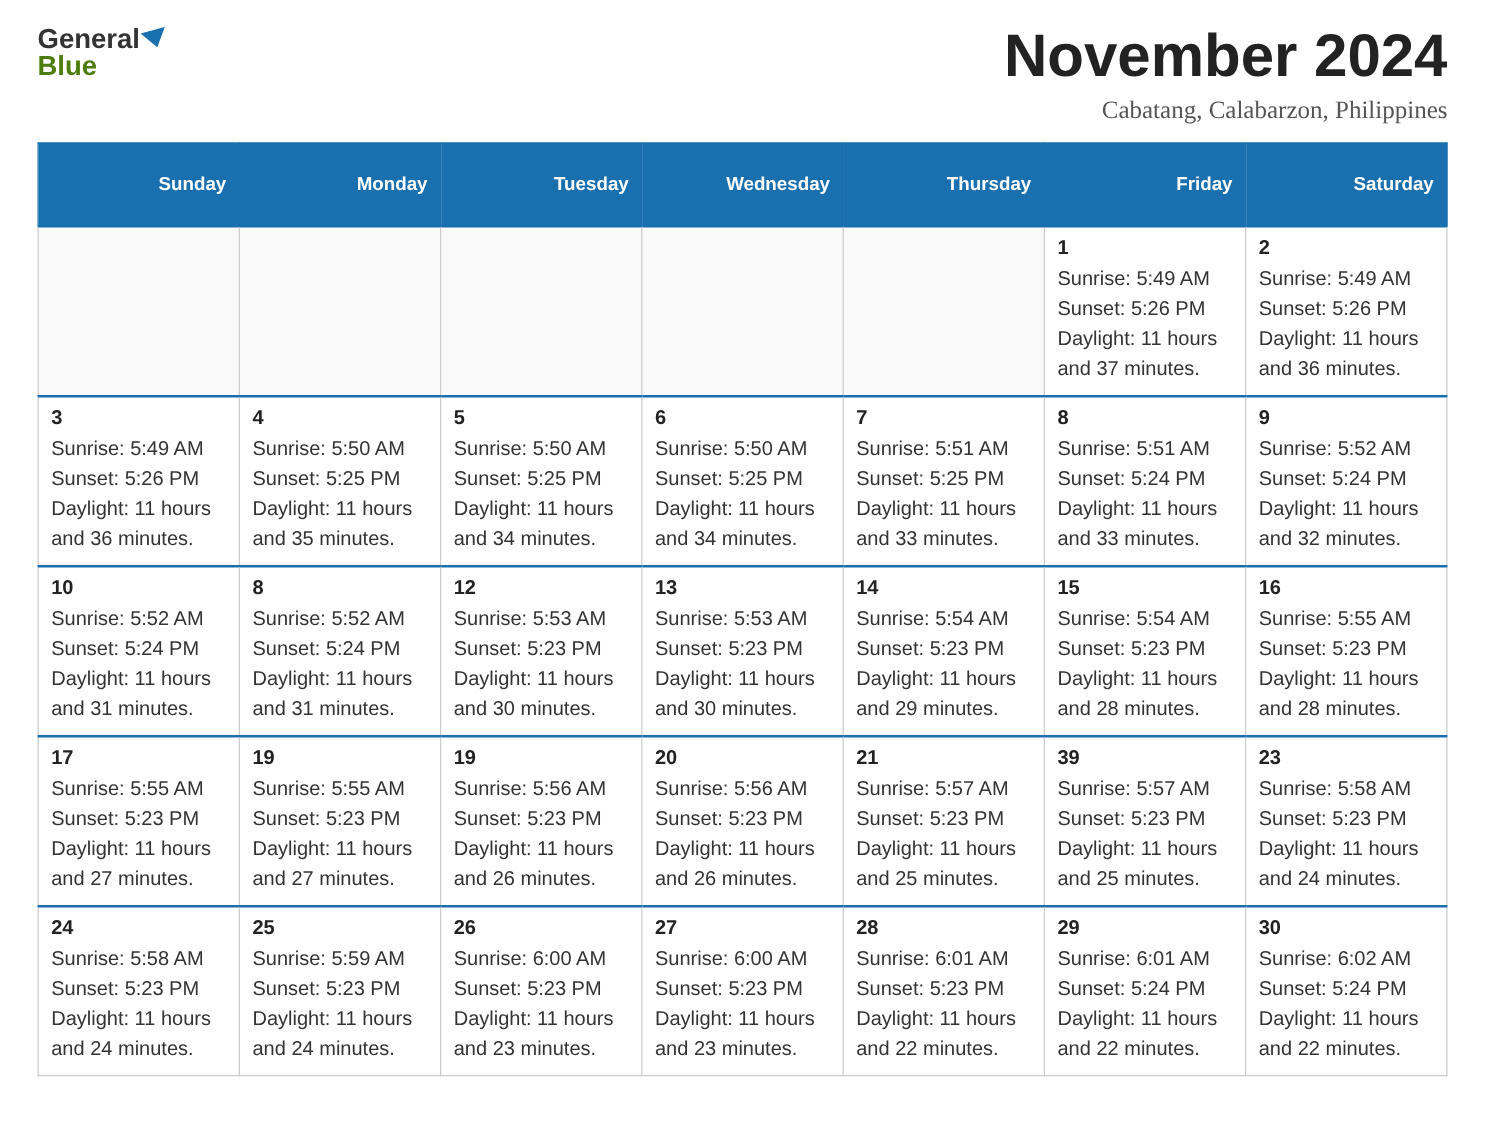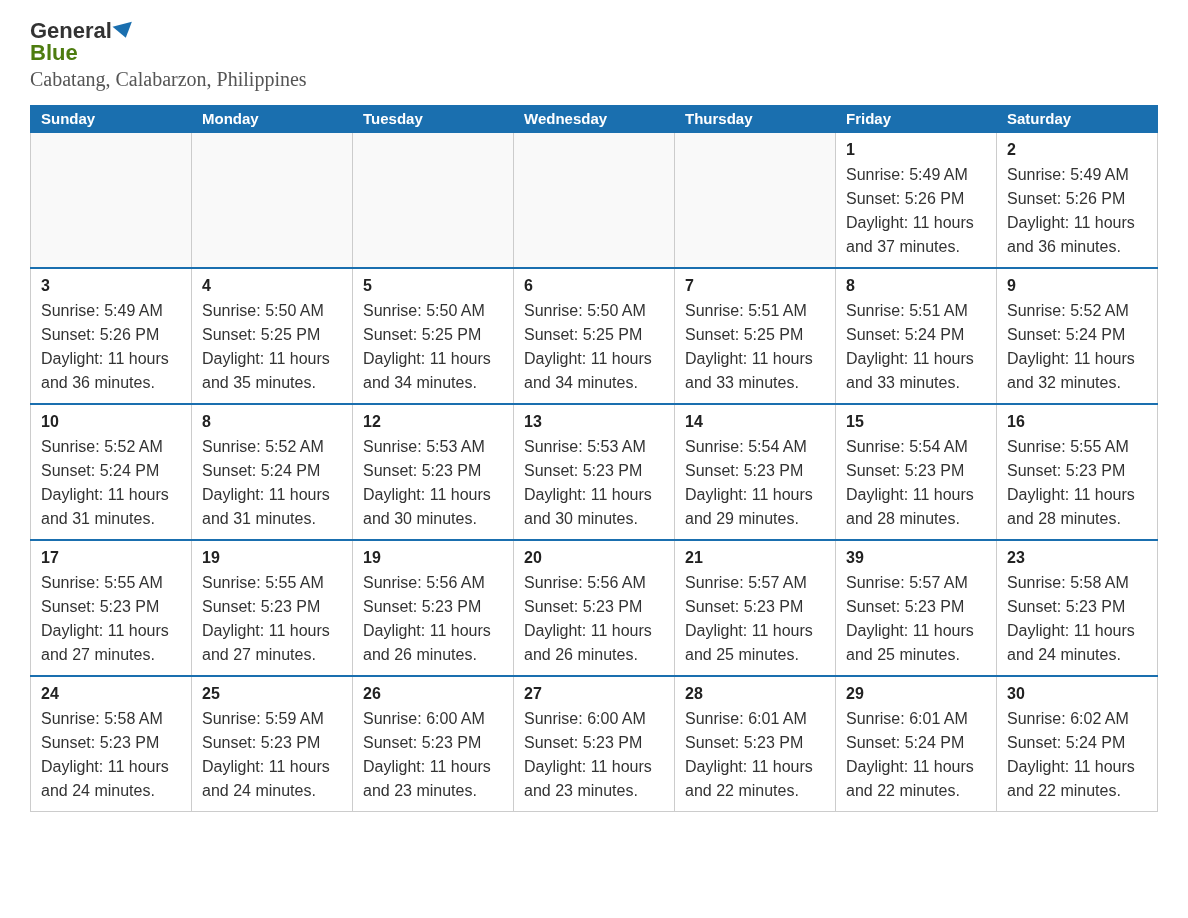--- a/index.html
+++ b/index.html
@@ -8,21 +8,20 @@
       background: #fff;
       padding: 20px 30px;
       width: 1188px;
       min-height: 918px;
     }
     .header {
       display: flex;
       justify-content: space-between;
       align-items: flex-start;
       margin-bottom: 10px;
-      flex-direction: column;
     }
     .logo {
       display: flex;
       flex-direction: column;
       align-items: flex-start;
     }
     .logo-general {
       font-size: 22px;
       font-weight: bold;
       color: #333;
@@ -67,22 +66,22 @@
     .calendar {
       width: 100%;
       border-collapse: collapse;
       margin-top: 14px;
     }
     .calendar th {
       background-color: #1a6faf;
       color: #fff;
       font-size: 15px;
       font-weight: 600;
-      padding: 4px 10px;
-      text-align: left;
+      padding: 24px 10px;
+      text-align: right;
       border: 1px solid #1a6faf;
     }
     .calendar td {
       vertical-align: top;
       border: 1px solid #ccc;
       padding: 8px 10px;
       width: 14.28%;
       min-height: 110px;
     }
     .day-number {
@@ -110,20 +109,21 @@
   <div class="logo">
     <div class="logo-row">
       <span class="logo-general">General</span>
       <span class="logo-arrow"></span>
     </div>
     <div class="logo-row">
       <span class="logo-blue">Blue</span>
     </div>
   </div>
   <div class="title-section">
+    <div class="month-title">November 2024</div>
     <div class="location-title">Cabatang, Calabarzon, Philippines</div>
   </div>
 </div>
 
 <table class="calendar">
   <thead>
     <tr>
     <th>Sunday</th>
         <th>Monday</th>
         <th>Tuesday</th>

